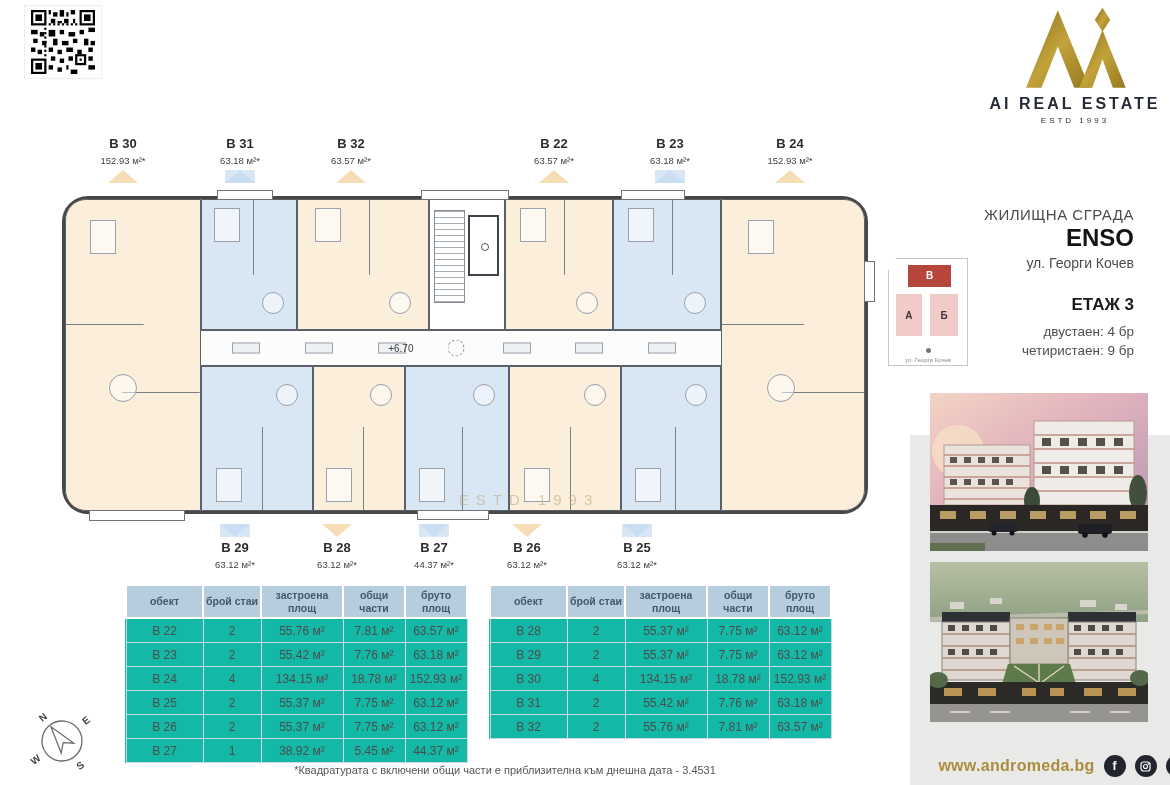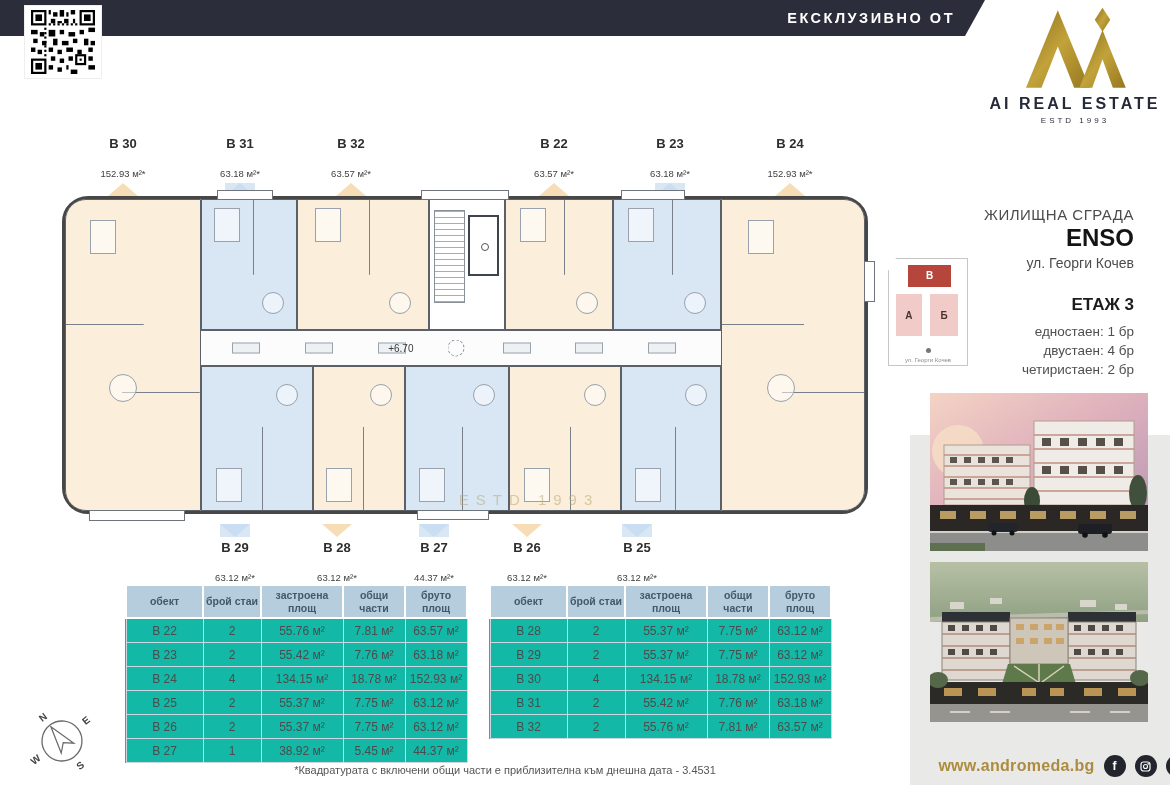--- a/index.html
+++ b/index.html
@@ -51,21 +51,21 @@
           border:1px dashed #8a929c;border-radius:50%;}
   .level{position:absolute;left:36%;top:50%;transform:translateY(-50%);font-size:10px;color:#3a3a3a;white-space:nowrap;}
   .bump{position:absolute;background:#fff;border:1.2px solid #6f747c;box-sizing:border-box;}
   .wm-mark{position:absolute;left:50%;top:46%;transform:translate(-50%,-50%);opacity:.06;}
   .wm-text{position:absolute;left:58%;bottom:3px;transform:translateX(-50%);font-size:15px;
            letter-spacing:7px;color:#b9a878;opacity:.55;white-space:nowrap;}
 
   
   .unit-label{position:absolute;width:96px;text-align:center;}
   .ul-id{font-size:13px;font-weight:700;color:#2e2e2e;line-height:1.1;}
-  .ul-area{font-size:9.5px;color:#3f3f3f;margin-top:17px;}
+  .ul-area{font-size:9.5px;color:#3f3f3f;margin-top:4px;}
   .tri{width:0;height:0;margin:4px auto 0;border-left:15px solid transparent;border-right:15px solid transparent;}
   .tri.up.orange{border-bottom:13px solid #f7ddb6;}
   .tri.up.blue{border-bottom:13px solid #c9def2;}
   .tri.down{margin:0 auto 4px;}
   .tri.down.orange{border-top:13px solid #f7ddb6;}
   .tri.down.blue{border-top:13px solid #c9def2;}
 
   
   .project-info{position:absolute;left:880px;top:206px;width:254px;text-align:right;}
   .p-type{font-size:15px;color:#4c4c4c;letter-spacing:.5px;white-space:nowrap;}
@@ -123,23 +123,20 @@
   .cn{top:-13px;left:50%;margin-left:-4px;}
   .ce{right:-12px;top:50%;margin-top:-7px;}
   .cs{bottom:-13px;left:50%;margin-left:-4px;}
   .cw{left:-14px;top:50%;margin-top:-7px;}
 </style>
 </head>
 <body>
 
 <div class="page">
 
-  <div class="topbar">
-    <span>ЕКСКЛУЗИВНО ОТ</span>
-  </div>
 
   <div class="qrbox">
     <svg viewBox="0 0 29 29">
       <rect x="0" y="0" width="29" height="29" fill="#fff"></rect>
       <g fill="#000">
         <rect x="0" y="0" width="7" height="7"></rect>
           <rect x="22" y="0" width="7" height="7"></rect>
           <rect x="0" y="22" width="7" height="7"></rect>
       </g>
       <g fill="#fff">
@@ -329,23 +326,22 @@
     <div class="ul-id">B 25</div>
     <div class="ul-area">63.12 м²*</div>
   </div>
 
   <div class="project-info">
     <div class="p-type">ЖИЛИЩНА СГРАДА</div>
     <div class="p-name">ENSO</div>
     <div class="p-street">ул. Георги Кочев</div>
     <div class="p-floor">ЕТАЖ 3</div>
     <div class="p-mix">
-      <div>едностаен: 1 бр</div>
       <div>двустаен: 4 бр</div>
-      <div>четиристаен: 2 бр</div>
+      <div>четиристаен: 9 бр</div>
     </div>
   </div>
 
   <div class="site-diagram">
     <div class="sd-block sd-v">В</div>
     <div class="sd-block sd-a">А</div>
     <div class="sd-block sd-b">Б</div>
     <div class="sd-tree"></div>
     <div class="sd-street">ул. Георги Кочев</div>
   </div>

